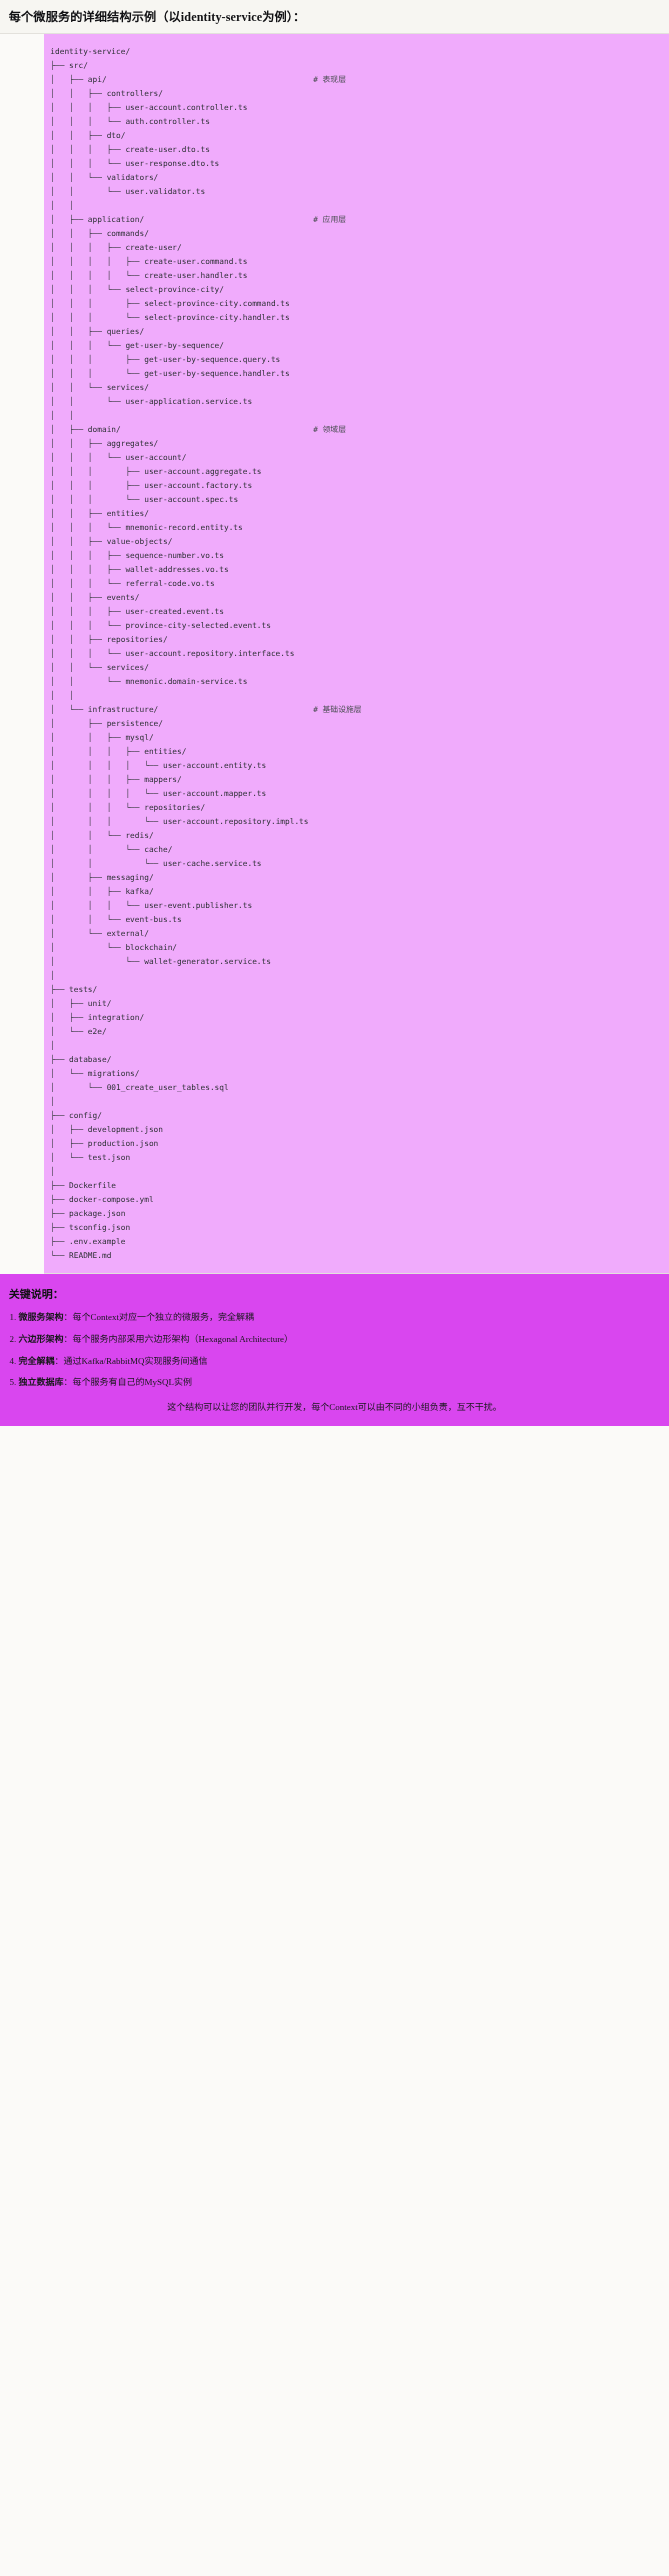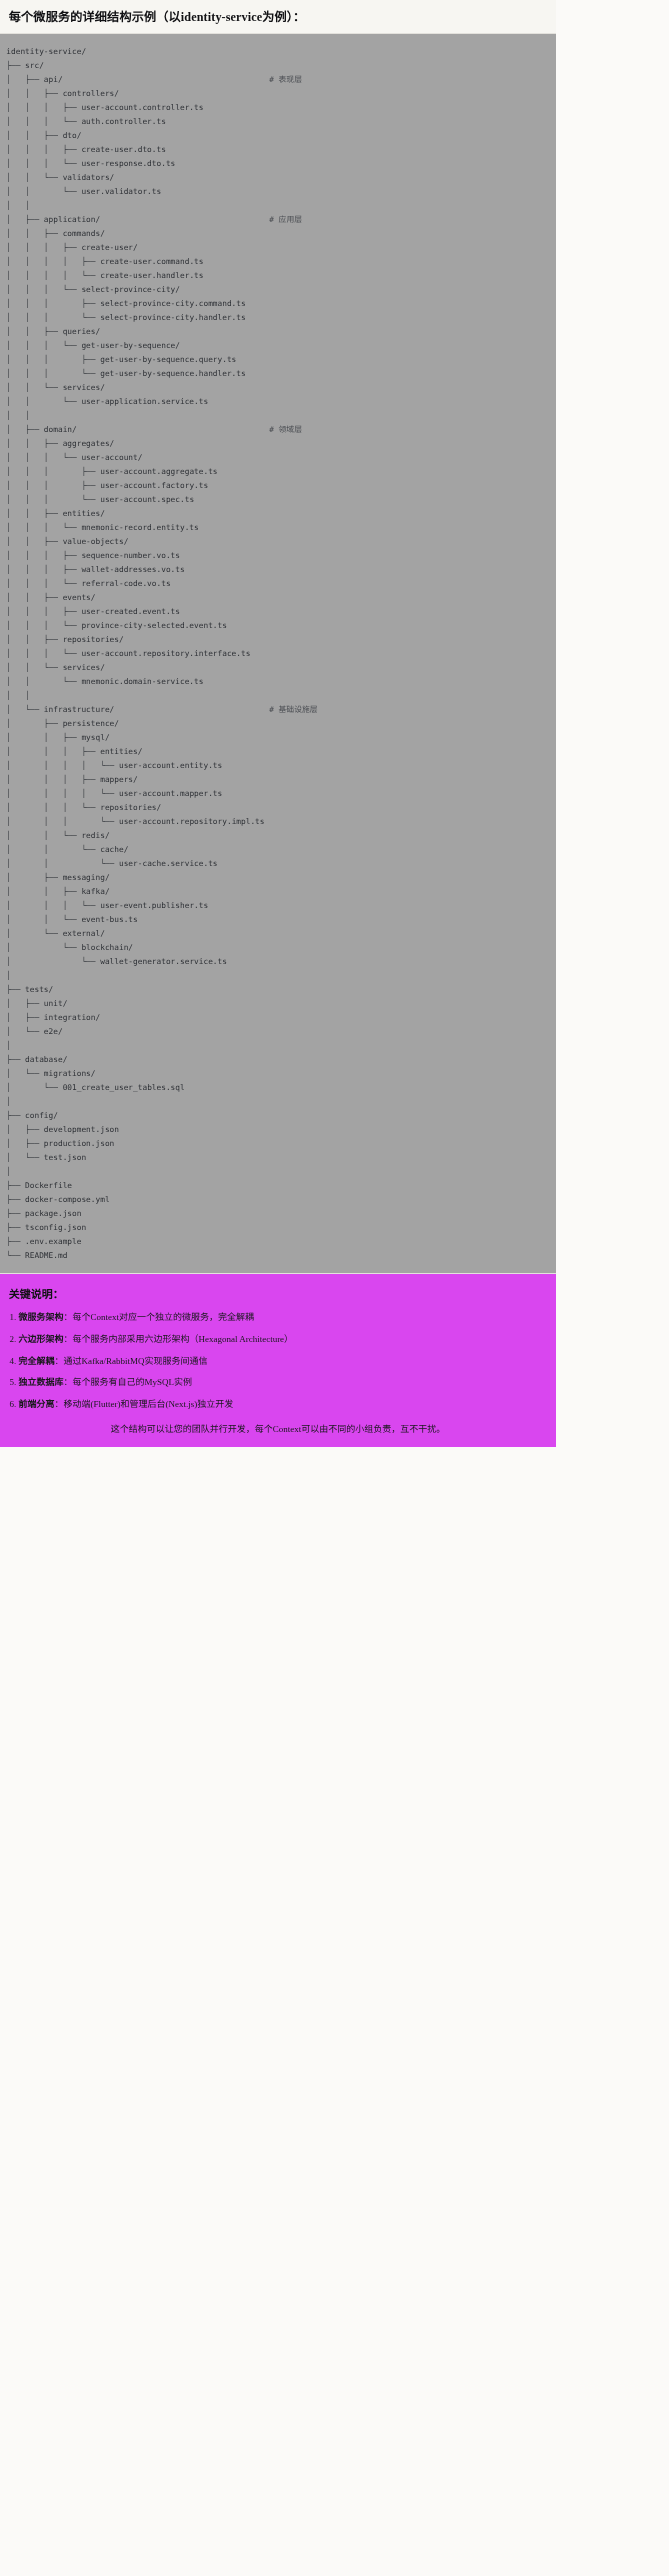--- a/index.html
+++ b/index.html
@@ -9,21 +9,21 @@
     background: #fbfaf8;
   }
   body {
     width: 669px;
     font-family: "Liberation Sans", sans-serif;
     color: #18181b;
     -webkit-font-smoothing: antialiased;
   }
 
   .page {
-    width: 556px;
+    width: 669px;
     box-sizing: border-box;
     background: #fbfaf8;
   }
 
   
   .doc-header {
     box-sizing: border-box;
     padding: 8.8px 8.8px 7.5px 8.8px;
     background: #f7f6f2;
     border-bottom: 0.6px solid #e3e1dc;
@@ -35,22 +35,23 @@
     font-size: 12.2px;
     line-height: 1.35;
     letter-spacing: 0.1px;
     color: #111114;
   }
 
   
   .tree-block {
     box-sizing: border-box;
     padding: 11.3px 0 10px 6.3px;
-    background: #a3a3a3;
+    background: #f0abfc;
     border-bottom: 0.6px solid #e3e1dc;
+    margin-left: 44px;
   }
   .tree {
     margin: 0;
     font-family: "DejaVu Sans Mono", "Liberation Mono", monospace;
     font-size: 7.8px;
     line-height: 14px;
     white-space: pre;
     color: #2e3136;
     letter-spacing: 0px;
     tab-size: 4;
@@ -113,19 +114,18 @@
     <pre class="tree" id="tree-output"><span class="row"><span class="glyph"></span><span class="nm">identity-service/</span></span><span class="row"><span class="glyph">├── </span><span class="nm">src/</span></span><span class="row"><span class="glyph">│   ├── </span><span class="nm">api/</span><span class="cmt">                                            # 表现层</span></span><span class="row"><span class="glyph">│   │   ├── </span><span class="nm">controllers/</span></span><span class="row"><span class="glyph">│   │   │   ├── </span><span class="nm">user-account.controller.ts</span></span><span class="row"><span class="glyph">│   │   │   └── </span><span class="nm">auth.controller.ts</span></span><span class="row"><span class="glyph">│   │   ├── </span><span class="nm">dto/</span></span><span class="row"><span class="glyph">│   │   │   ├── </span><span class="nm">create-user.dto.ts</span></span><span class="row"><span class="glyph">│   │   │   └── </span><span class="nm">user-response.dto.ts</span></span><span class="row"><span class="glyph">│   │   └── </span><span class="nm">validators/</span></span><span class="row"><span class="glyph">│   │       └── </span><span class="nm">user.validator.ts</span></span><span class="row"><span class="glyph">│   │</span><span class="nm"></span></span><span class="row"><span class="glyph">│   ├── </span><span class="nm">application/</span><span class="cmt">                                    # 应用层</span></span><span class="row"><span class="glyph">│   │   ├── </span><span class="nm">commands/</span></span><span class="row"><span class="glyph">│   │   │   ├── </span><span class="nm">create-user/</span></span><span class="row"><span class="glyph">│   │   │   │   ├── </span><span class="nm">create-user.command.ts</span></span><span class="row"><span class="glyph">│   │   │   │   └── </span><span class="nm">create-user.handler.ts</span></span><span class="row"><span class="glyph">│   │   │   └── </span><span class="nm">select-province-city/</span></span><span class="row"><span class="glyph">│   │   │       ├── </span><span class="nm">select-province-city.command.ts</span></span><span class="row"><span class="glyph">│   │   │       └── </span><span class="nm">select-province-city.handler.ts</span></span><span class="row"><span class="glyph">│   │   ├── </span><span class="nm">queries/</span></span><span class="row"><span class="glyph">│   │   │   └── </span><span class="nm">get-user-by-sequence/</span></span><span class="row"><span class="glyph">│   │   │       ├── </span><span class="nm">get-user-by-sequence.query.ts</span></span><span class="row"><span class="glyph">│   │   │       └── </span><span class="nm">get-user-by-sequence.handler.ts</span></span><span class="row"><span class="glyph">│   │   └── </span><span class="nm">services/</span></span><span class="row"><span class="glyph">│   │       └── </span><span class="nm">user-application.service.ts</span></span><span class="row"><span class="glyph">│   │</span><span class="nm"></span></span><span class="row"><span class="glyph">│   ├── </span><span class="nm">domain/</span><span class="cmt">                                         # 领域层</span></span><span class="row"><span class="glyph">│   │   ├── </span><span class="nm">aggregates/</span></span><span class="row"><span class="glyph">│   │   │   └── </span><span class="nm">user-account/</span></span><span class="row"><span class="glyph">│   │   │       ├── </span><span class="nm">user-account.aggregate.ts</span></span><span class="row"><span class="glyph">│   │   │       ├── </span><span class="nm">user-account.factory.ts</span></span><span class="row"><span class="glyph">│   │   │       └── </span><span class="nm">user-account.spec.ts</span></span><span class="row"><span class="glyph">│   │   ├── </span><span class="nm">entities/</span></span><span class="row"><span class="glyph">│   │   │   └── </span><span class="nm">mnemonic-record.entity.ts</span></span><span class="row"><span class="glyph">│   │   ├── </span><span class="nm">value-objects/</span></span><span class="row"><span class="glyph">│   │   │   ├── </span><span class="nm">sequence-number.vo.ts</span></span><span class="row"><span class="glyph">│   │   │   ├── </span><span class="nm">wallet-addresses.vo.ts</span></span><span class="row"><span class="glyph">│   │   │   └── </span><span class="nm">referral-code.vo.ts</span></span><span class="row"><span class="glyph">│   │   ├── </span><span class="nm">events/</span></span><span class="row"><span class="glyph">│   │   │   ├── </span><span class="nm">user-created.event.ts</span></span><span class="row"><span class="glyph">│   │   │   └── </span><span class="nm">province-city-selected.event.ts</span></span><span class="row"><span class="glyph">│   │   ├── </span><span class="nm">repositories/</span></span><span class="row"><span class="glyph">│   │   │   └── </span><span class="nm">user-account.repository.interface.ts</span></span><span class="row"><span class="glyph">│   │   └── </span><span class="nm">services/</span></span><span class="row"><span class="glyph">│   │       └── </span><span class="nm">mnemonic.domain-service.ts</span></span><span class="row"><span class="glyph">│   │</span><span class="nm"></span></span><span class="row"><span class="glyph">│   └── </span><span class="nm">infrastructure/</span><span class="cmt">                                 # 基础设施层</span></span><span class="row"><span class="glyph">│       ├── </span><span class="nm">persistence/</span></span><span class="row"><span class="glyph">│       │   ├── </span><span class="nm">mysql/</span></span><span class="row"><span class="glyph">│       │   │   ├── </span><span class="nm">entities/</span></span><span class="row"><span class="glyph">│       │   │   │   └── </span><span class="nm">user-account.entity.ts</span></span><span class="row"><span class="glyph">│       │   │   ├── </span><span class="nm">mappers/</span></span><span class="row"><span class="glyph">│       │   │   │   └── </span><span class="nm">user-account.mapper.ts</span></span><span class="row"><span class="glyph">│       │   │   └── </span><span class="nm">repositories/</span></span><span class="row"><span class="glyph">│       │   │       └── </span><span class="nm">user-account.repository.impl.ts</span></span><span class="row"><span class="glyph">│       │   └── </span><span class="nm">redis/</span></span><span class="row"><span class="glyph">│       │       └── </span><span class="nm">cache/</span></span><span class="row"><span class="glyph">│       │           └── </span><span class="nm">user-cache.service.ts</span></span><span class="row"><span class="glyph">│       ├── </span><span class="nm">messaging/</span></span><span class="row"><span class="glyph">│       │   ├── </span><span class="nm">kafka/</span></span><span class="row"><span class="glyph">│       │   │   └── </span><span class="nm">user-event.publisher.ts</span></span><span class="row"><span class="glyph">│       │   └── </span><span class="nm">event-bus.ts</span></span><span class="row"><span class="glyph">│       └── </span><span class="nm">external/</span></span><span class="row"><span class="glyph">│           └── </span><span class="nm">blockchain/</span></span><span class="row"><span class="glyph">│               └── </span><span class="nm">wallet-generator.service.ts</span></span><span class="row"><span class="glyph">│</span><span class="nm"></span></span><span class="row"><span class="glyph">├── </span><span class="nm">tests/</span></span><span class="row"><span class="glyph">│   ├── </span><span class="nm">unit/</span></span><span class="row"><span class="glyph">│   ├── </span><span class="nm">integration/</span></span><span class="row"><span class="glyph">│   └── </span><span class="nm">e2e/</span></span><span class="row"><span class="glyph">│</span><span class="nm"></span></span><span class="row"><span class="glyph">├── </span><span class="nm">database/</span></span><span class="row"><span class="glyph">│   └── </span><span class="nm">migrations/</span></span><span class="row"><span class="glyph">│       └── </span><span class="nm">001_create_user_tables.sql</span></span><span class="row"><span class="glyph">│</span><span class="nm"></span></span><span class="row"><span class="glyph">├── </span><span class="nm">config/</span></span><span class="row"><span class="glyph">│   ├── </span><span class="nm">development.json</span></span><span class="row"><span class="glyph">│   ├── </span><span class="nm">production.json</span></span><span class="row"><span class="glyph">│   └── </span><span class="nm">test.json</span></span><span class="row"><span class="glyph">│</span><span class="nm"></span></span><span class="row"><span class="glyph">├── </span><span class="nm">Dockerfile</span></span><span class="row"><span class="glyph">├── </span><span class="nm">docker-compose.yml</span></span><span class="row"><span class="glyph">├── </span><span class="nm">package.json</span></span><span class="row"><span class="glyph">├── </span><span class="nm">tsconfig.json</span></span><span class="row"><span class="glyph">├── </span><span class="nm">.env.example</span></span><span class="row"><span class="glyph">└── </span><span class="nm">README.md</span></span></pre>
   </div>
 
   <div class="keys-block">
     <h2 class="keys-title">关键说明：</h2>
     <ol class="keys-list" id="keys-list">
         <li><span class="idx">1. </span><span class="k">微服务架构</span><span class="v">：每个Context对应一个独立的微服务，完全解耦</span></li>
         <li><span class="idx">2. </span><span class="k">六边形架构</span><span class="v">：每个服务内部采用六边形架构（Hexagonal Architecture）</span></li>
         <li><span class="idx">4. </span><span class="k">完全解耦</span><span class="v">：通过Kafka/RabbitMQ实现服务间通信</span></li>
         <li><span class="idx">5. </span><span class="k">独立数据库</span><span class="v">：每个服务有自己的MySQL实例</span></li>
-        <li><span class="idx">6. </span><span class="k">前端分离</span><span class="v">：移动端(Flutter)和管理后台(Next.js)独立开发</span></li>
       </ol>
     <p class="closing">这个结构可以让您的团队并行开发，每个Context可以由不同的小组负责，互不干扰。</p>
   </div>
 
 </div>
 
 
 </body></html>

